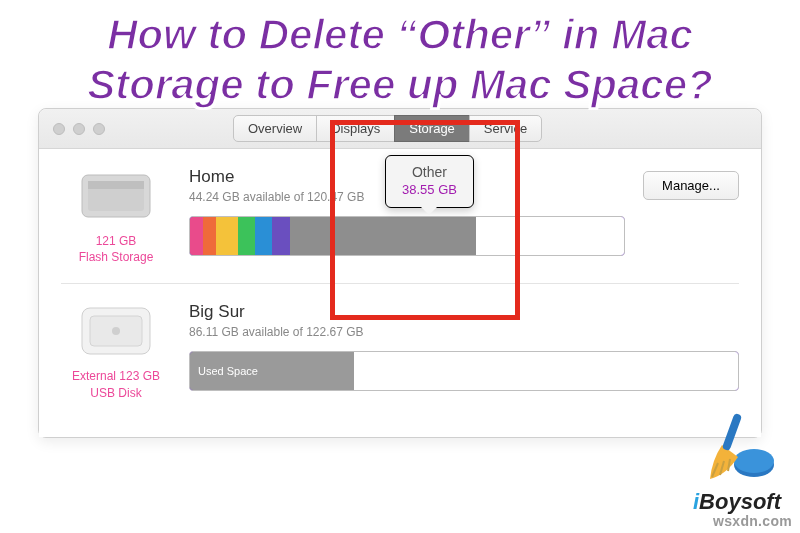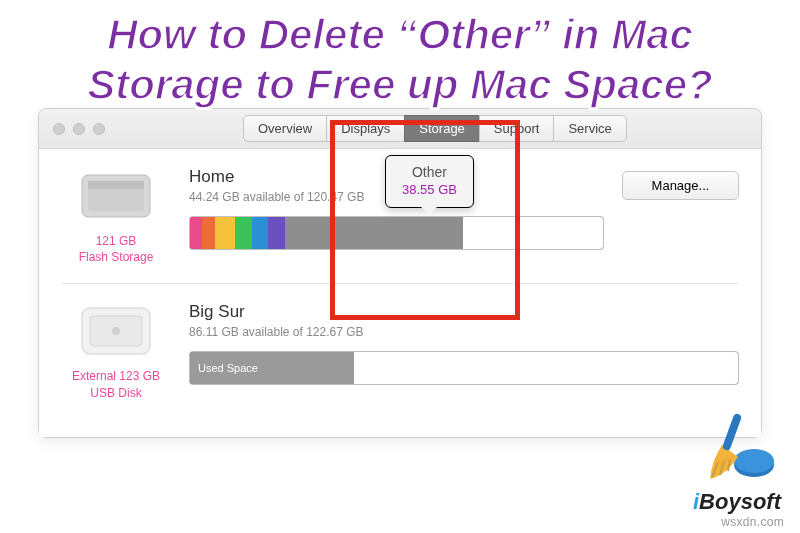--- a/index.html
+++ b/index.html
@@ -35,45 +35,45 @@
       box-shadow: 0 4px 14px rgba(0,0,0,.08);
     }
     .titlebar {
       height: 40px;
       background: linear-gradient(#f1f1f1,#e8e8e8);
       border-bottom: 1px solid #d6d6d6;
       border-radius: 8px 8px 0 0;
       display: flex;
       align-items: center;
       padding: 0 10px;
-      gap: 18px;
+      gap: 8px;
     }
     .traffic { display:flex; gap:8px; margin-left:4px;}
     .dot{width:12px;height:12px;border-radius:50%;background:#cfcfcf;border:1px solid #bdbdbd;}
     .tabs{display:flex;align-items:stretch;margin-left:120px;}
     .tab{
       padding:5px 14px;font-size:13px;color:#444;border:1px solid #c4c4c4;
       background:linear-gradient(#fafafa,#ececec);margin-left:-1px;cursor:pointer;
     }
     .tab:first-child{border-radius:5px 0 0 5px;margin-left:0;}
     .tab:last-child{border-radius:0 5px 5px 0;}
     .tab.active{background:#7b7b7b;color:#fff;border-color:#6a6a6a;}
     .body{background:#fff;padding:0 22px 18px;}
     .disk-row{display:flex;align-items:flex-start;gap:18px;padding:18px 0;}
     .disk-row + .disk-row{border-top:1px solid #e4e4e4;}
     .disk-icon-col{width:110px;text-align:center;font-size:12px;color:#ec4899;line-height:1.35;}
     .disk-svg{width:80px;height:58px;margin:0 auto 8px;display:block;}
     .disk-info{flex:1;min-width:0;position:relative;}
     .disk-name{font-size:17px;color:#333;margin-bottom:3px;}
     .disk-sub{font-size:12px;color:#888;margin-bottom:12px;}
-    .bar{height:34px;border:1px solid #bfbfbf;border-radius:4px;overflow:hidden;display:flex;background:#6d28d9;}
+    .bar{height:40px;border:1px solid #bfbfbf;border-radius:4px;overflow:hidden;display:flex;background:#6d28d9;}
     .seg{height:100%;}
     .seg.free{flex:1;background:#fff;}
     .seg.used-label{display:flex;align-items:center;padding-left:8px;font-size:11px;color:#fff;}
-    .manage-col{width:117px;padding-top:4px;}
+    .manage-col{width:96px;padding-top:4px;}
     .manage-btn{
       width:100%;padding:6px 0;font-size:13px;border:1px solid #c4c4c4;border-radius:5px;
       background:linear-gradient(#fdfdfd,#efefef);cursor:pointer;
     }
     .highlight-box{
       position:absolute;border:5px solid #e42a1d;pointer-events:none;z-index:5;
     }
     .tooltip{
       position:absolute;z-index:6;background:#f4f4f4;border:1px solid #000000;border-radius:6px;
       box-shadow:0 3px 8px rgba(0,0,0,.2);padding:8px 16px 10px;text-align:center;
@@ -85,40 +85,39 @@
       width:0;height:0;border-left:8px solid transparent;border-right:8px solid transparent;
       border-top:8px solid #f4f4f4;
     }
     .brand{
       position:absolute;right:18px;bottom:18px;text-align:center;z-index:4;
     }
     .brand-name{font-size:22px;font-weight:700;font-style:italic;}
     .brand-name .i{color:#2aa3e0;}
     .brand-name .rest{color:#222;margin-top:40px;}
     .watermark{
-      position:absolute;right:16px;bottom:4px;font-size:12px;color:#999;letter-spacing:.3px;
+      position:absolute;right:8px;bottom:4px;font-size:14px;color:#999;letter-spacing:.3px;font-weight:bold;
     }
   </style>
 </head>
 <body>
 
 <div class="headline">How to Delete “Other” in Mac Storage to Free up Mac Space?</div>
 
 <div class="window">
   <div class="titlebar">
     <div class="traffic">
       <div class="dot"></div>
       <div class="dot"></div>
       <div class="dot"></div>
     </div>
     <div class="tabs" id="tabs">
         <div class="tab">Overview</div>
         <div class="tab">Displays</div>
         <div class="tab active">Storage</div>
-        <div class="tab">Support</div>
         <div class="tab">Service</div>
       </div>
   </div>
   <div class="body" id="disks">
       <div class="disk-row">
         <div class="disk-icon-col">
           <svg class="disk-svg" viewBox="0 0 80 58">
             <rect x="6" y="8" width="68" height="42" rx="6" fill="#d8d8d8" stroke="#bcbcbc"></rect>
             <rect x="12" y="14" width="56" height="30" rx="3" fill="#cfcfcf"></rect>
             <rect x="12" y="14" width="56" height="8" fill="#bfbfbf"></rect>

